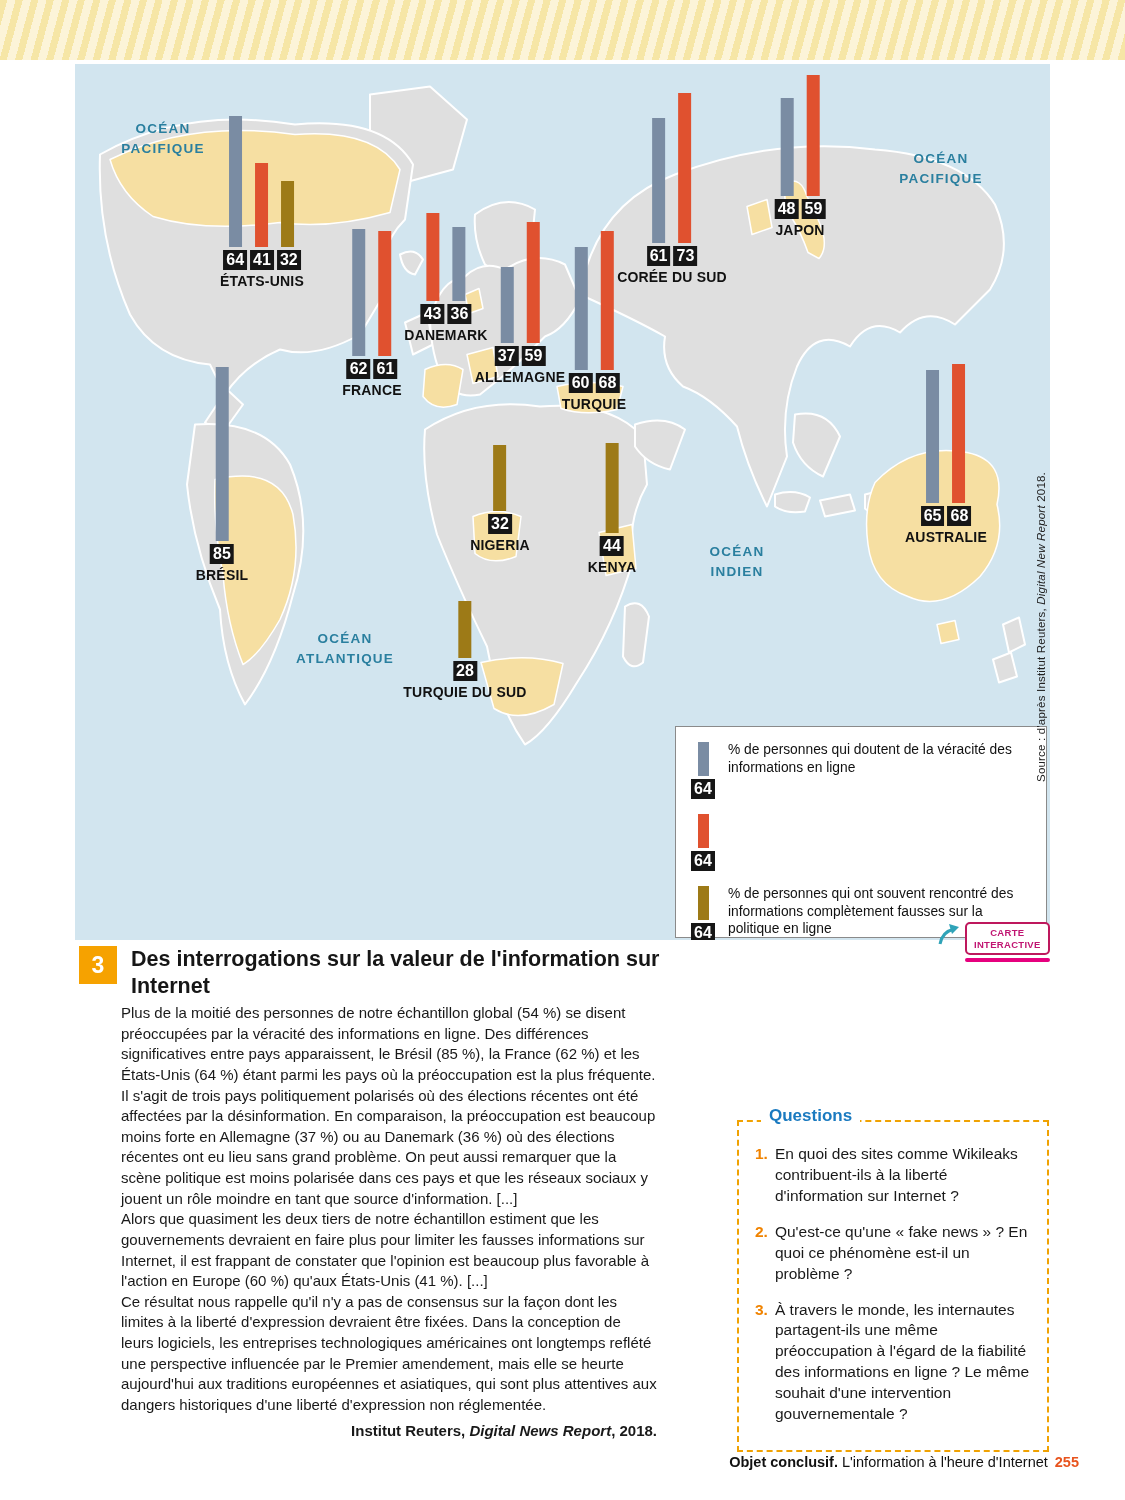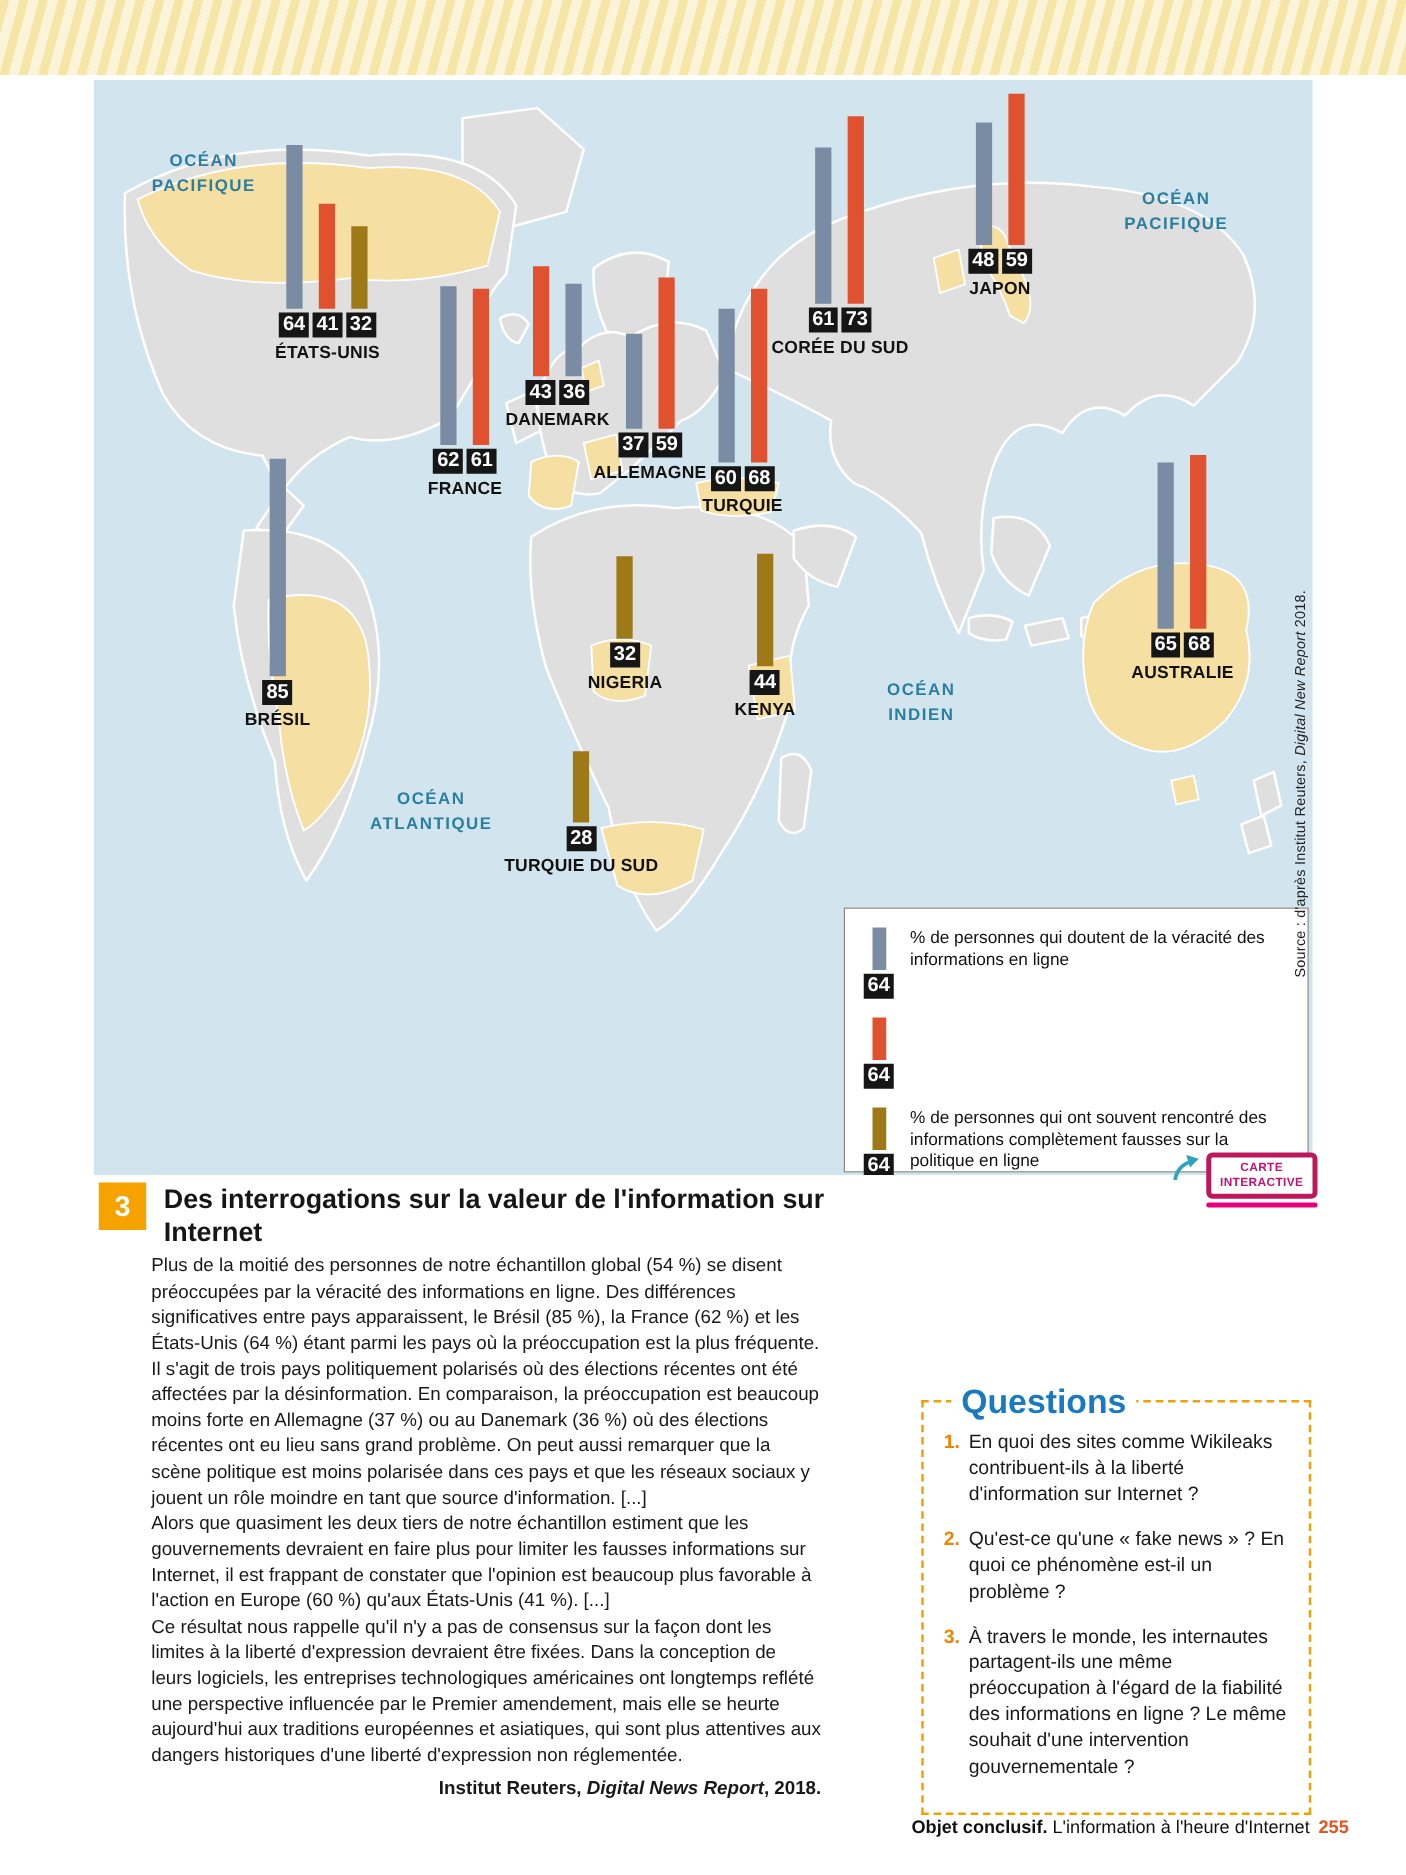--- a/index.html
+++ b/index.html
@@ -28,35 +28,35 @@
     display:flex;flex-direction:column;justify-content:space-between;}
   .leg-item{display:flex;gap:12px;align-items:flex-start;}
   .leg-key{display:flex;flex-direction:column;align-items:center;gap:3px;width:26px;flex:none;padding-top:1px;}
   .leg-bar{width:11px;height:34px;}
   .leg-text{font-size:13.8px;line-height:1.28;color:#111;}
 
   .source{position:absolute;right:3px;top:408px;writing-mode:vertical-rl;transform:rotate(180deg);
     font-size:11.5px;color:#222;letter-spacing:.2px;}
 
   .carte{position:absolute;left:938px;top:922px;display:flex;align-items:flex-start;gap:3px;z-index:5;}
-  .carte-box{border:4px solid #be185d;border-radius:5px;background:#fff;padding:3px 7px 2px;
+  .carte-box{border:2px solid #be185d;border-radius:5px;background:#fff;padding:3px 7px 2px;
     text-align:center;font-size:9.5px;font-weight:bold;color:#c01572;letter-spacing:.3px;line-height:1.25;}
   .carte-underline{height:4px;background:#e6007e;border-radius:2px;margin-top:3px;}
 
   .section-head{position:absolute;left:79px;top:946px;display:flex;gap:14px;align-items:flex-start;}
   .section-num{width:38px;height:38px;background:#f6a200;color:#fff;font-size:23px;font-weight:bold;
     display:flex;align-items:center;justify-content:center;flex:none;}
   .section-title{font-size:21.5px;font-weight:bold;color:#161616;line-height:1.25;max-width:545px;}
 
   .article{position:absolute;left:121px;top:1003px;width:536px;font-size:15px;line-height:1.375;color:#191919;}
   .article p{margin:0;}
   .attribution{margin-top:5px;text-align:right;font-weight:bold;font-size:15px;color:#191919;}
 
   .questions{position:absolute;left:737px;top:1120px;width:276px;border:2px dashed #f0a202;padding:22px 16px 10px;}
-  .q-title{position:absolute;top:-16px;left:22px;background:#fff;padding:0 8px;color:#1a7ac0;font-size:27px;font-weight:bold;}
+  .q-title{position:absolute;top:-16px;left:22px;background:#fff;padding:0 8px;color:#1a7ac0;font-size:17px;font-weight:bold;}
   .q-item{display:flex;gap:7px;margin-bottom:15px;font-size:15.5px;line-height:1.35;color:#191919;}
   .q-num{color:#f08300;font-weight:bold;flex:none;}
 
   .footer{position:absolute;right:46px;bottom:30px;font-size:14.5px;color:#111;white-space:nowrap;}
   .footer .fb{font-weight:bold;}
   .footer .fp{font-weight:bold;color:#e8541e;margin-left:7px;}
 </style>
 </head>
 <body>
 

